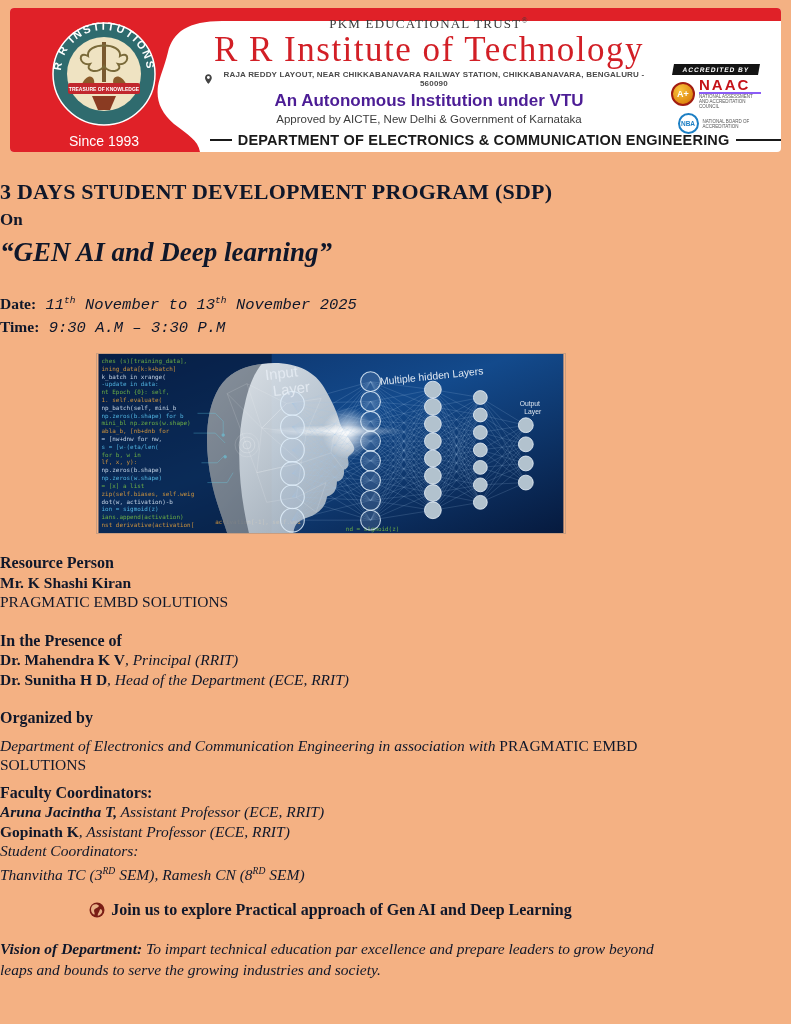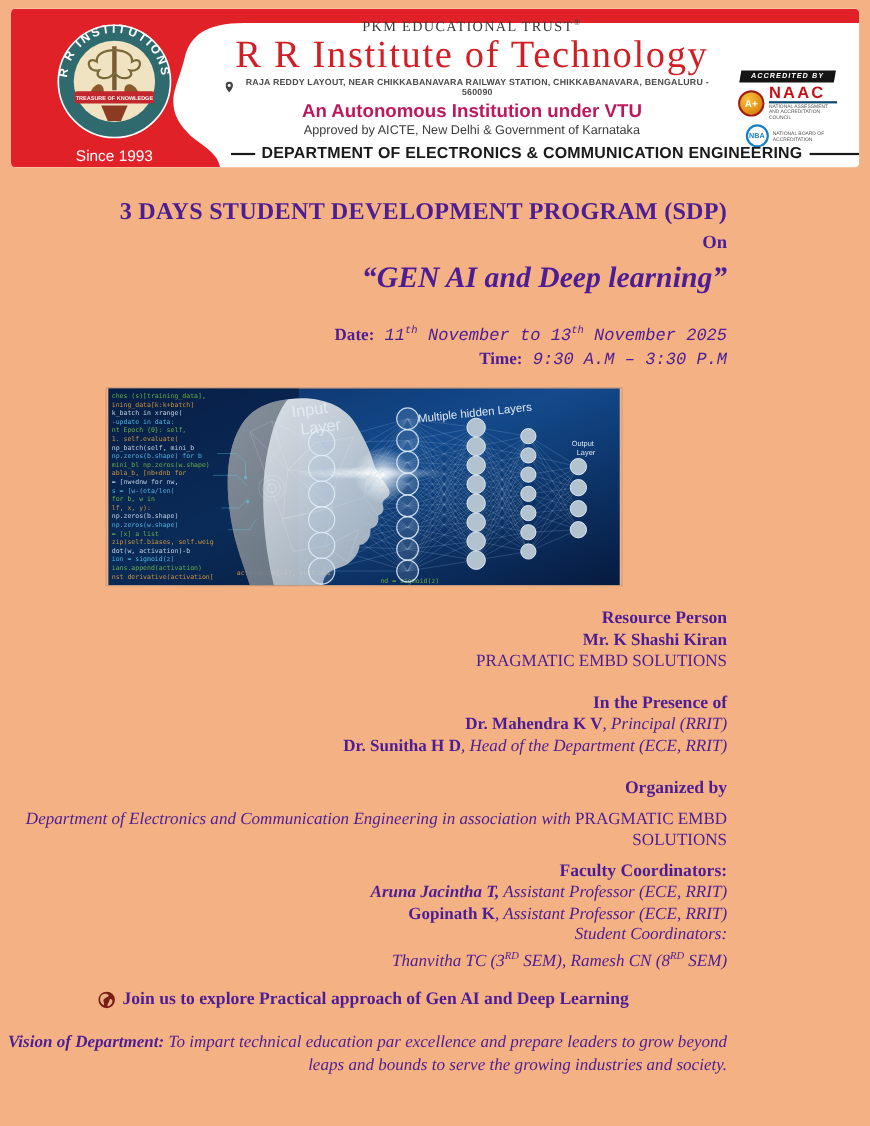--- a/index.html
+++ b/index.html
@@ -14,44 +14,44 @@
   .logo-wrap { position:absolute; left:30px; top:12px; width:128px; text-align:center; }
   .logo-svg { width:112px; height:112px; display:block; margin:0 auto; }
   .since { color:#ffffff; font-family:"Liberation Sans",sans-serif; font-size:14px; margin-top:1px; }
 
   .banner-center { position:absolute; left:195px; right:128px; top:8px; text-align:center; }
   .trust { font-size:13px; color:#3a3a3a; letter-spacing:1.2px; font-family:"Liberation Serif",serif; }
   .trust sup { font-size:8px; }
   .institute { font-size:35px; line-height:36px; color:#d21f26; letter-spacing:1.5px; margin-top:0px; }
   .address { font-family:"Liberation Sans",sans-serif; font-size:8px; font-weight:bold; color:#4a4a4a;
              letter-spacing:.2px; margin-top:2px; display:flex; align-items:center; justify-content:flex-start; gap:3px;}
-  .autonomous { font-family:"Liberation Sans",sans-serif; font-size:17px; font-weight:bold; color:#be185d; margin-top:3px;text-align:center; }
+  .autonomous { font-family:"Liberation Sans",sans-serif; font-size:17px; font-weight:bold; color:#4c1d95; margin-top:3px;text-align:center; }
   .approved { font-family:"Liberation Sans",sans-serif; font-size:11.5px; font-weight:500; color:#3c3c3c; margin-top:2px; }
 
   .accred { position:absolute; right:6px; top:56px; width:118px; font-family:"Liberation Sans",sans-serif; }
   .accred-by { background:#141414; color:#fff; font-size:6.5px; font-weight:bold; letter-spacing:1px;
                padding:2px 0; width:86px; text-align:center; margin:0 auto 3px auto; transform:skewX(-10deg); }
   .naac-row { display:flex; align-items:center; gap:4px; justify-content:center; }
   .naac-badge { width:24px; height:24px; border-radius:50%; background:radial-gradient(circle at 35% 30%, #f9c33c, #e08a12 70%, #b05b08);
                 color:#fff; font-weight:bold; font-size:9px; display:flex; align-items:center; justify-content:center;
                 border:2px solid #a11d12; flex:0 0 auto; }
-  .naac-name { color:#c41218; font-weight:bold; font-size:15px; letter-spacing:2px; line-height:14px; border-bottom:2px solid #0c4a6e; }
+  .naac-name { color:#c41218; font-weight:bold; font-size:15px; letter-spacing:2px; line-height:14px; border-bottom:2px solid #8b5cf6; }
   .naac-sub { font-size:4.5px; color:#555; line-height:5px; width:62px; }
   .nba-row { display:flex; align-items:center; gap:4px; justify-content:center; margin-top:4px; }
   .nba-circle { width:21px; height:21px; border-radius:50%; border:2.5px solid #1c7fc4; background:#fff;
                 color:#1c7fc4; font-size:6.5px; font-weight:bold; display:flex; align-items:center; justify-content:center; flex:0 0 auto;}
   .nba-sub { font-size:4.5px; color:#555; line-height:5px; width:52px; }
 
   .dept-line { position:absolute; left:200px; right:0; bottom:4px; display:flex; align-items:center; justify-content:center; gap:6px; }
   .dept-dash { height:2.5px; background:#1a1a1a; }
   .dept-dash.l { width:22px; } .dept-dash.r { width:46px; }
   .dept { font-family:"Liberation Sans",sans-serif; font-size:14.5px; font-weight:800; color:#1a1a1a; letter-spacing:.2px; white-space:nowrap; }
 
   
-  .content { position:absolute; left:0; top:152px; width:661px; text-align:right; color:#4c1d95; }
+  .content { position:absolute; left:0; top:152px; width:661px; text-align:left; color:#0f172a; }
   .title { font-size:22px; font-weight:bold; margin-top:27px; letter-spacing:.2px; }
   .on { font-size:17px; font-weight:bold; margin-top:5px; }
   .topic { font-size:27px; font-weight:bold; font-style:italic; margin-top:7px; }
   .meta { margin-top:22px; font-size:15.5px; line-height:21px; }
   .meta .lbl { font-weight:bold; }
   .meta .val { font-style:italic;font-family:Liberation Mono, monospace; }
   sup { font-size:62%; }
 
   .ai-figure { margin-top:14px; }
   .ai-figure svg { display:block; margin:0 auto; border:1px solid rgba(120,120,120,.35); }

